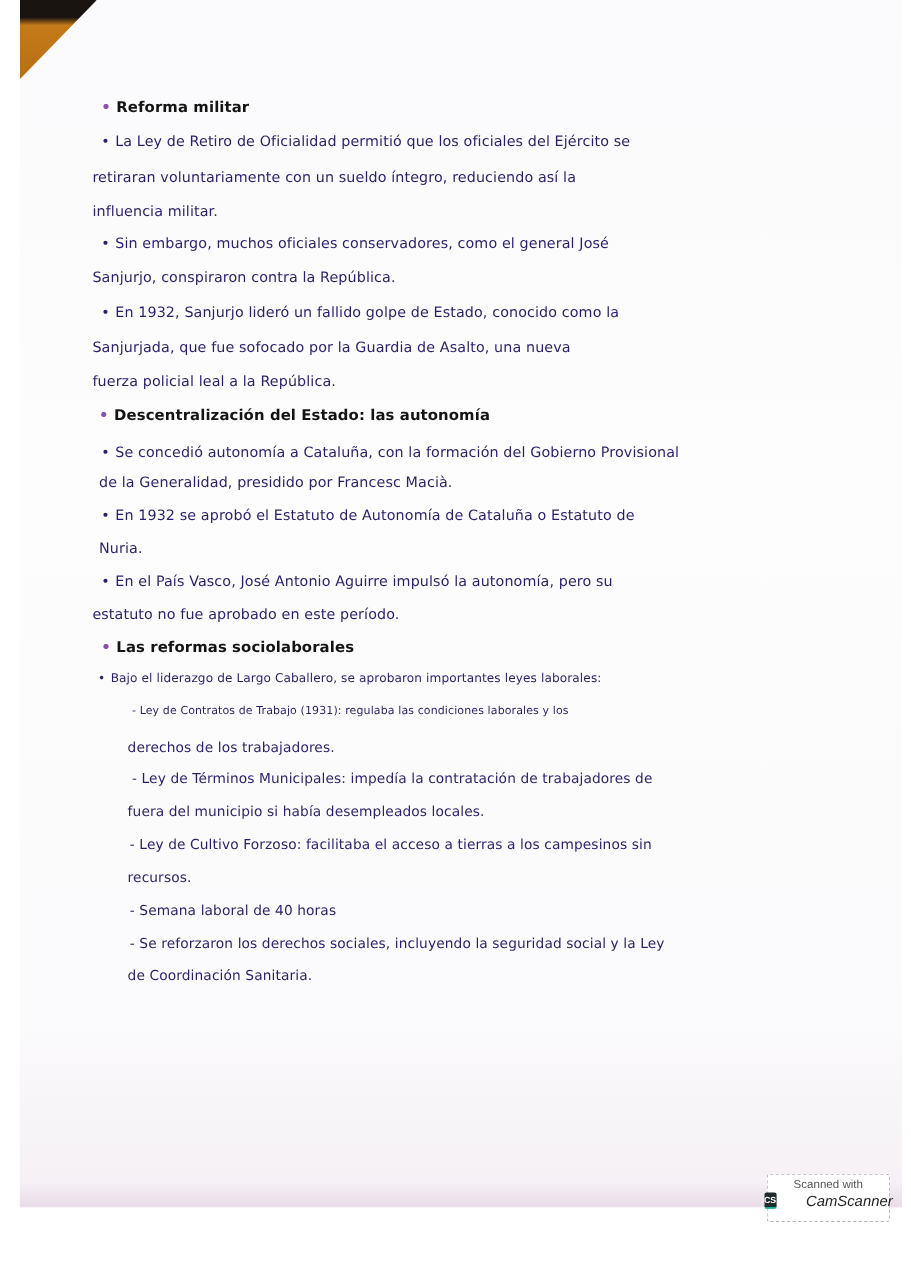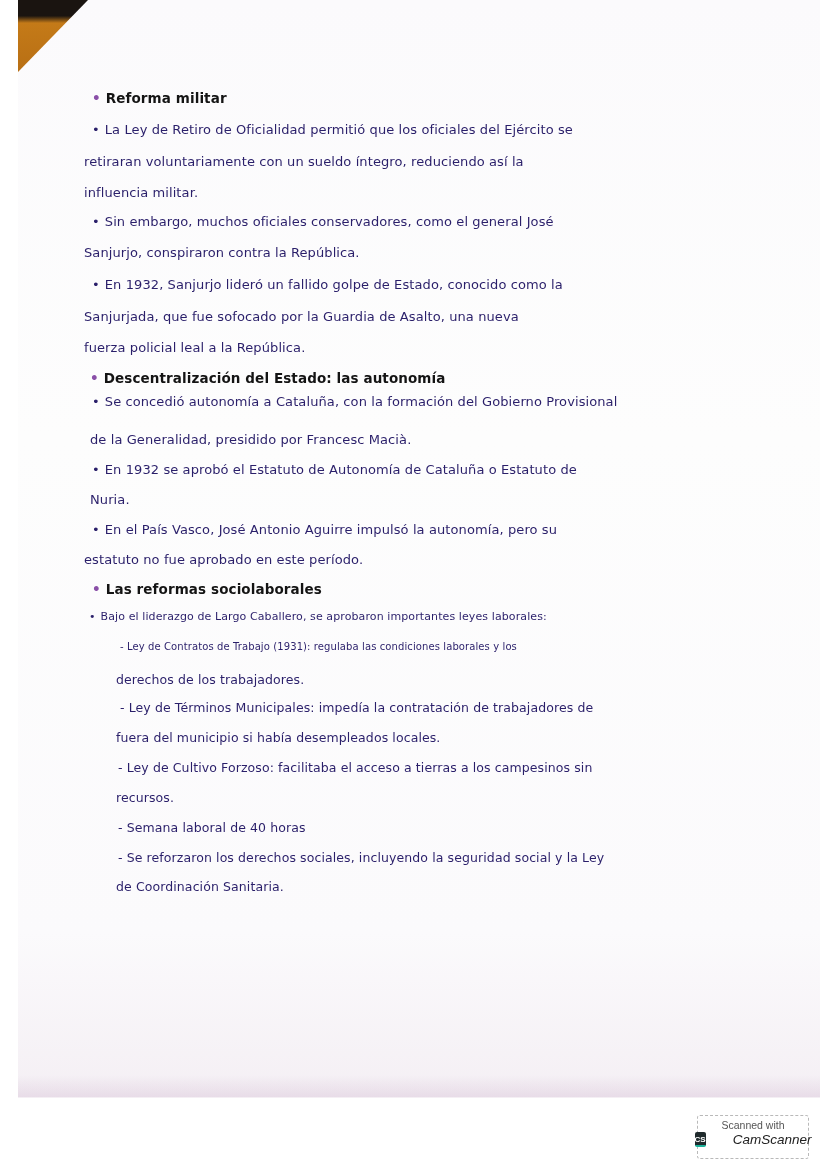--- a/index.html
+++ b/index.html
@@ -64,21 +64,21 @@
       color: #2a1f6a;
     }
     .bullet {
       color: #8a4fa8;
       margin-right: 5px;
     }
     .body .bullet { color: #2a1f6a; }
     .watermark {
       position: absolute;
       left: 697px;
-      top: 1115px;
+      top: 1067px;
       width: 110px;
       height: 42px;
       border: 1px dashed #b9b9b9;
       border-radius: 3px;
       background: #ffffff;
       font-family: "Liberation Sans", sans-serif;
       text-align: center;
     }
     .wm-top {
       font-size: 10.5px;
@@ -129,21 +129,21 @@
 
     <div class="line body" style="top:130px"><span class="bullet">•</span><span>Sin embargo, muchos oficiales conservadores, como el general José</span></div>
     <div class="line body" style="top:161px; left:-8px">Sanjurjo, conspiraron contra la República.</div>
 
     <div class="line body" style="top:193px"><span class="bullet">•</span><span>En 1932, Sanjurjo lideró un fallido golpe de Estado, conocido como la</span></div>
     <div class="line body" style="top:225px; left:-8px">Sanjurjada, que fue sofocado por la Guardia de Asalto, una nueva</div>
     <div class="line body" style="top:256px; left:-8px">fuerza policial leal a la República.</div>
 
     <div class="line heading" style="top:286px; left:-2px"><span class="bullet">•</span><span>Descentralización del Estado: las autonomía</span></div>
 
-    <div class="line body" style="top:310px"><span class="bullet">•</span><span>Se concedió autonomía a Cataluña, con la formación del Gobierno Provisional</span></div>
+    <div class="line body" style="top:320px"><span class="bullet">•</span><span>Se concedió autonomía a Cataluña, con la formación del Gobierno Provisional</span></div>
     <div class="line body" style="top:348px; left:-2px">de la Generalidad, presidido por Francesc Macià.</div>
 
     <div class="line body" style="top:378px"><span class="bullet">•</span><span>En 1932 se aprobó el Estatuto de Autonomía de Cataluña o Estatuto de</span></div>
     <div class="line body" style="top:408px; left:-2px">Nuria.</div>
 
     <div class="line body" style="top:438px"><span class="bullet">•</span><span>En el País Vasco, José Antonio Aguirre impulsó la autonomía, pero su</span></div>
     <div class="line body" style="top:468px; left:-8px">estatuto no fue aprobado en este período.</div>
 
     <div class="line heading" style="top:497px"><span class="bullet">•</span><span>Las reformas sociolaborales</span></div>
 

